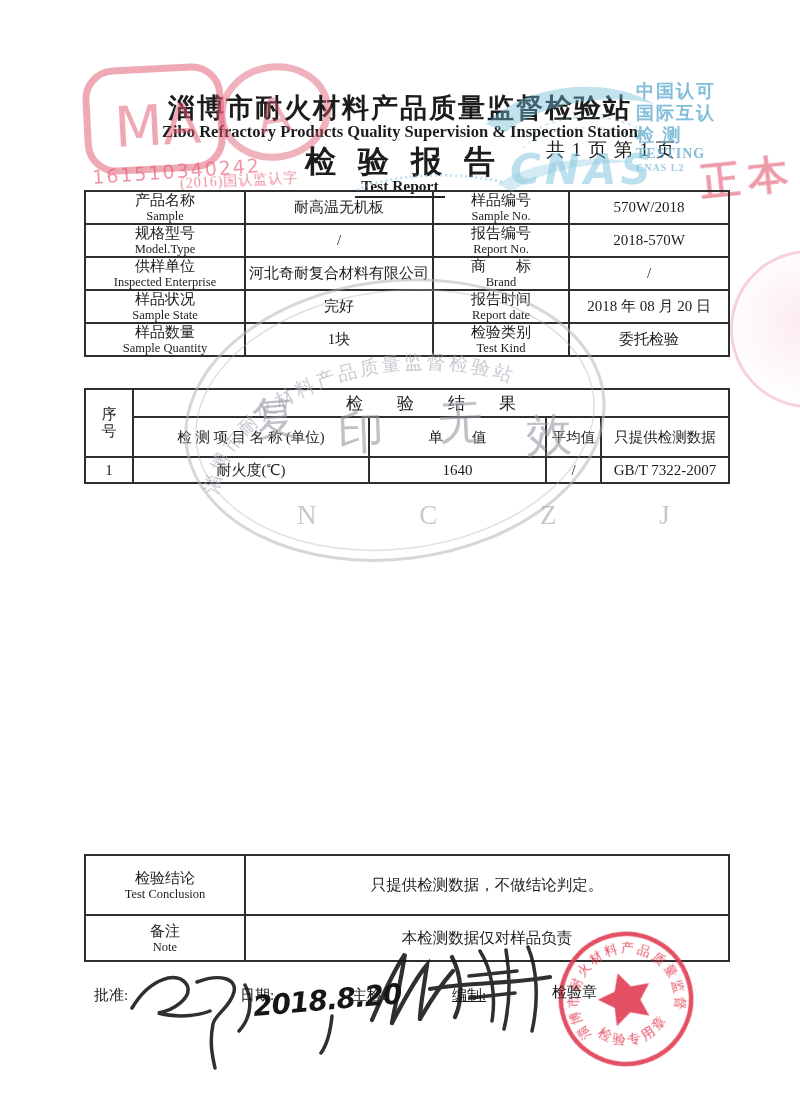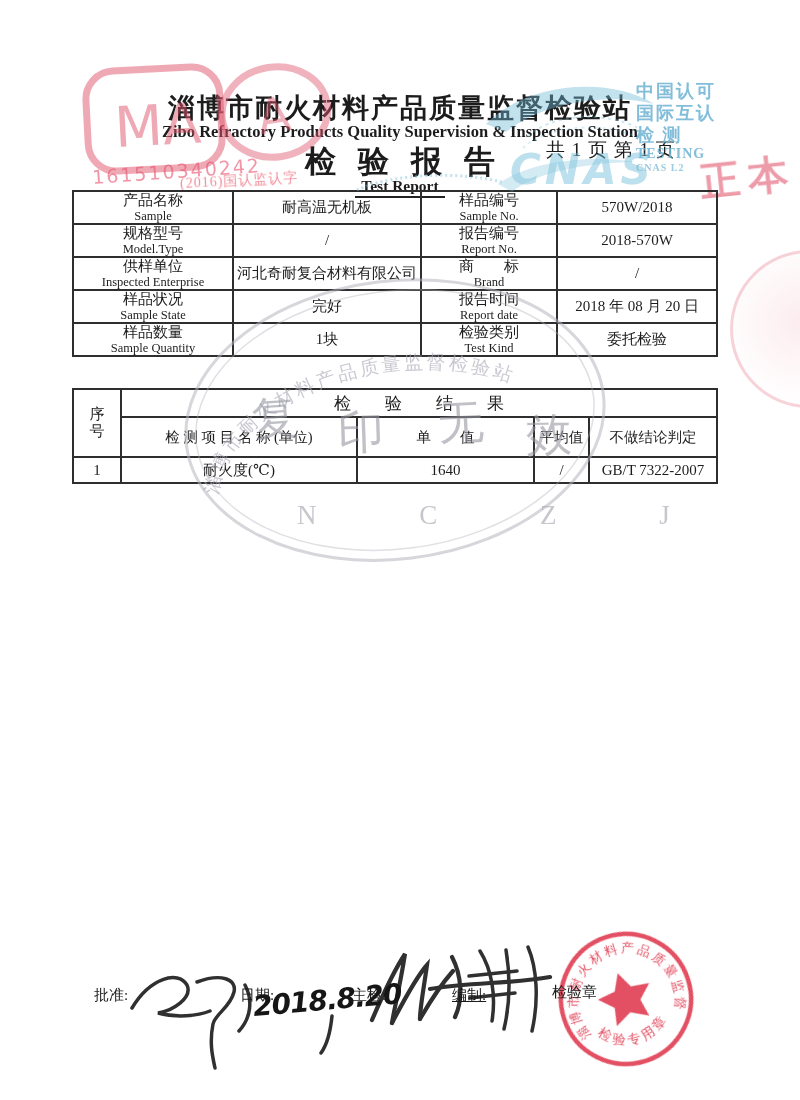--- a/index.html
+++ b/index.html
@@ -18,21 +18,21 @@
           color:rgba(240,130,150,.85);transform:rotate(-4deg);font-family:"DejaVu Sans",sans-serif;}
   .serial-note{position:absolute;left:180px;top:172px;font-size:14px;color:rgba(235,90,110,.7);
           transform:rotate(-3deg);filter:blur(.7px);letter-spacing:1px;}
   .zhengben{position:absolute;left:700px;top:150px;font-size:40px;font-weight:bold;letter-spacing:8px;
           color:rgba(233,130,148,.8);transform:rotate(-6deg);filter:blur(.3px);}
   .cnas-lines{position:absolute;left:622px;top:80px;color:rgba(108,178,210,.85);
           font-weight:bold;font-size:18px;line-height:22px;letter-spacing:2px;filter:blur(.4px);margin-left:14px;}
   .cnas-lines .sm{font-size:14px;letter-spacing:1px;line-height:15px;}
   .cnas-lines .xs{font-size:10px;letter-spacing:1px;line-height:13px;opacity:.8;}
   
-  table.doc{position:absolute;left:72px;border-collapse:collapse;table-layout:fixed;width:646px;background:transparent;}
+  table.doc{position:absolute;left:84px;border-collapse:collapse;table-layout:fixed;width:646px;background:transparent;font-family:Liberation Serif, serif;}
   table.doc td{border:2px solid #2e2e2e;text-align:center;vertical-align:middle;padding:0;overflow:hidden;}
   .lbl-cn{display:block;font-size:15px;line-height:17px;}
   .lbl-en{display:block;font-size:12.5px;line-height:14px;}
   .val{font-size:15px;}
   .sec-title{font-size:17px;}
   .hdr{font-size:14.5px;}
   .blank-cell{vertical-align:top !important;}
   .blank-note{margin-top:8px;font-size:28px;letter-spacing:4px;}
   .concl{font-size:15.5px;}
   
@@ -176,33 +176,55 @@
         <td rowspan="2">
           <span class="lbl-cn" data-name="seq-header-top">序</span>
           <span class="lbl-cn" data-name="seq-header-bottom">号</span>
         </td>
         <td colspan="4" class="sec-title" data-name="results-section-title">检　　验　　结　　果</td>
       </tr>
       <tr style="height:40px" data-name="table-row">
         <td class="hdr" data-name="col-header-item">检 测 项 目 名 称 (单位)</td>
         <td class="hdr" data-name="col-header-value">单　　值</td>
         <td class="hdr" data-name="col-header-avg">平均值</td>
-        <td class="hdr" data-name="col-header-basis">不做结论判定</td>
+        <td class="hdr" data-name="col-header-basis">只提供检测数据</td>
       </tr>
       <tr style="height:26px" data-name="table-row">
         <td class="val" data-name="result-seq">1</td>
         <td class="val" data-name="result-item">耐火度(℃)</td>
         <td class="val" data-name="result-value">1640</td>
         <td class="val" data-name="result-avg">/</td>
         <td class="val" data-name="result-basis">GB/T 7322-2007</td>
       </tr>
     </tbody>
   </table>
 
 
+  <table class="doc" data-name="conclusion-table" style="top:854px;">
+    <colgroup>
+        <col style="width:160px">
+        <col style="width:484px">
+      </colgroup>
+    <tbody>
+      <tr style="height:60px" data-name="table-row">
+        <td>
+            <span class="lbl-cn" data-name="conclusion-label-cn">检验结论</span>
+            <span class="lbl-en" data-name="conclusion-label-en">Test Conclusion</span>
+          </td>
+        <td class="concl" data-name="conclusion-value">只提供检测数据，不做结论判定。</td>
+      </tr>
+      <tr style="height:46px" data-name="table-row">
+        <td>
+            <span class="lbl-cn" data-name="note-label-cn">备注</span>
+            <span class="lbl-en" data-name="note-label-en">Note</span>
+          </td>
+        <td class="concl" data-name="note-value">本检测数据仅对样品负责</td>
+      </tr>
+    </tbody>
+  </table>
 
   <svg class="stamp" data-name="gray-oval-watermark-stamp-icon" style="left:168px;top:268px;z-index:20;transform:rotate(-7deg);opacity:.9;" width="455" height="305">
     <ellipse cx="227" cy="152" rx="210" ry="139" fill="none" stroke="rgba(178,178,188,.6)" stroke-width="3"></ellipse>
     <ellipse cx="227" cy="152" rx="200" ry="129" fill="none" stroke="rgba(178,178,188,.45)" stroke-width="1.5"></ellipse>
     <path id="grayArc" d="M 42 205 A 188 118 0 0 1 412 195" fill="none"></path>
     <text font-size="19" letter-spacing="3" fill="rgba(170,170,182,.7)" font-family="Liberation Serif, serif">
       <textPath href="#grayArc" data-name="gray-stamp-ring-text">淄博市耐火材料产品质量监督检验站</textPath>
     </text>
   </svg>
   <span class="copychar" data-name="copy-invalid-char" style="left:252px;top:388px;transform:rotate(-4deg);">复</span>

